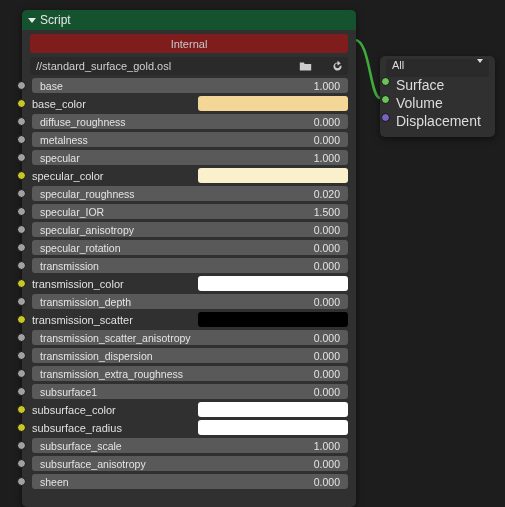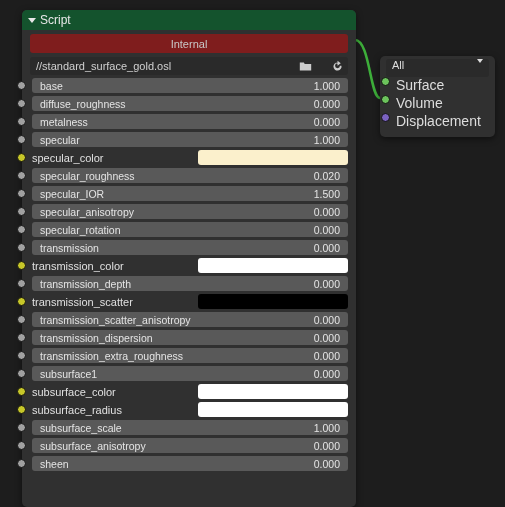--- a/index.html
+++ b/index.html
@@ -73,20 +73,25 @@
   </div>
   <div id="params">
       <div class="param">
         <span class="dot dot-g"></span>
         <div class="num-pill">
           <span>base</span>
           <span>1.000</span>
         </div>
       </div>
       <div class="param">
+        <span class="dot dot-y"></span>
+        <span class="label-only" style="width: 160px;">base_color</span>
+        <div class="swatch" style="background: rgb(244, 215, 150);"></div>
+      </div>
+      <div class="param">
         <span class="dot dot-g"></span>
         <div class="num-pill">
           <span>diffuse_roughness</span>
           <span>0.000</span>
         </div>
       </div>
       <div class="param">
         <span class="dot dot-g"></span>
         <div class="num-pill">
           <span>metalness</span>

